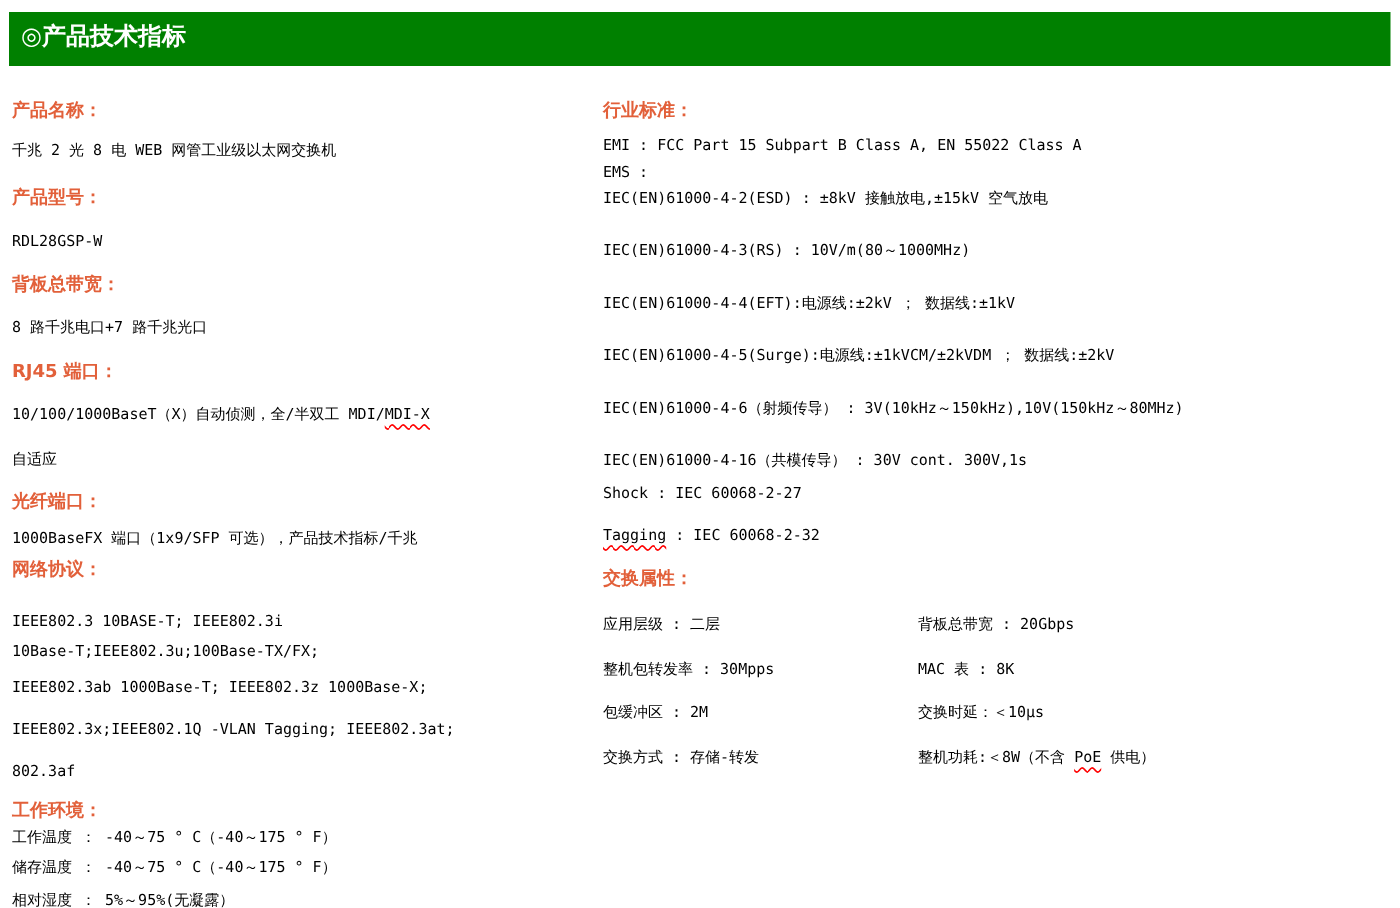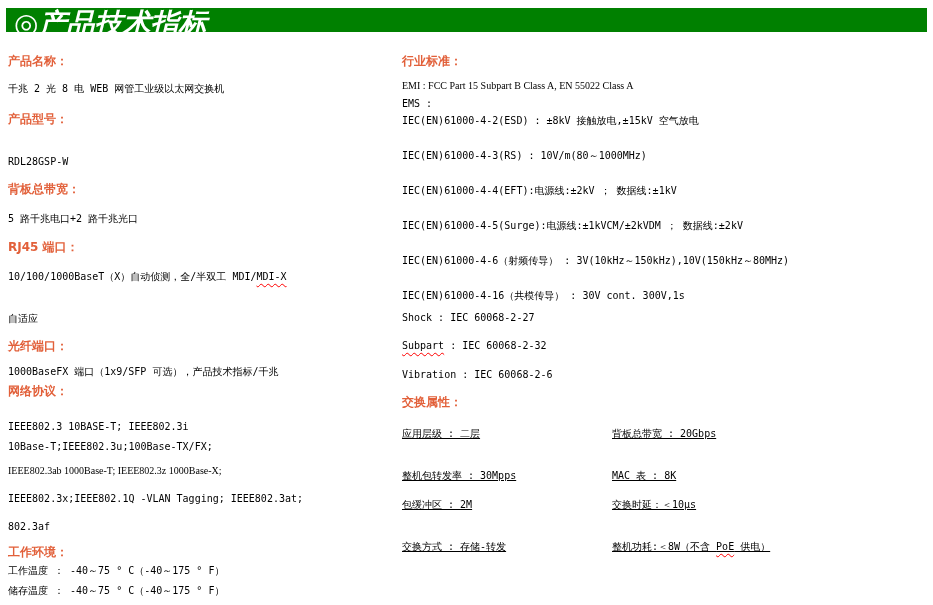--- a/index.html
+++ b/index.html
@@ -15,28 +15,27 @@
   body{
     width:933px;height:605px;overflow:hidden;
     background:var(--page-bg);
     color:var(--body-text);
     font-family:"DejaVu Sans Mono","Liberation Mono",monospace;
   }
   .title-bar{
     margin:8px 6px 0 6px;
     background:var(--header-bg);
     color:var(--header-text);
-    height:24px;
+    height:36px;
     padding:4px 8px;
-    font-size:28px;
+    font-size:16px;
     line-height:24px;
     font-weight:bold;
     font-family:"DejaVu Sans","Liberation Sans",sans-serif;
     white-space:nowrap;
-    font-style:italic;
   }
   .columns{
     display:flex;
     margin-top:21px;
     padding-left:8px;
     padding-right:4px;
   }
   .col-left{width:394px;flex:none;}
   .col-right{flex:1;min-width:0;}
   .h{
@@ -57,45 +56,44 @@
   .wavy{
     text-decoration-line:underline;
     text-decoration-style:wavy;
     text-decoration-color:var(--spellcheck-underline);
     text-decoration-thickness:1px;
     text-underline-offset:3px;
   }
   .srow{
     display:grid;
     grid-template-columns:210px 1fr;
-    text-decoration:underline;
   }
   .mt1{margin-top:1px;}  .mt2{margin-top:18px;}  .mt3{margin-top:3px;}
-  .mt5{margin-top:5px;}  .mt7{margin-top:7px;font-family:Liberation Serif, serif;}  .mt8{margin-top:8px;}
+  .mt5{margin-top:5px;}  .mt7{margin-top:7px;}  .mt8{margin-top:8px;}
   .mt9{margin-top:9px;}  .mt10{margin-top:10px;} .mt11{margin-top:11px;}
-  .mt12{margin-top:12px;} .mt13{margin-top:25px;} .mt14{margin-top:14px;}
+  .mt12{margin-top:12px;} .mt13{margin-top:13px;} .mt14{margin-top:14px;}
 </style>
 </head>
 <body>
 
 <div class="title-bar">
   <span>◎产品技术指标</span>
 </div>
 
 <div class="columns">
 
   <div class="col-left">
     <h3 class="h">产品名称：</h3>
     <p class="line mt10">千兆 2 光 8 电 WEB 网管工业级以太网交换机</p>
 
     <h3 class="h mt14">产品型号：</h3>
     <p class="line mt13">RDL28GSP-W</p>
 
     <h3 class="h mt11">背板总带宽：</h3>
-    <p class="line mt12">5 路千兆电口+2 路千兆光口</p>
+    <p class="line mt12">8 路千兆电口+7 路千兆光口</p>
 
     <h3 class="h mt12">RJ45 端口：</h3>
     <p class="line mt12"><span>10/100/1000BaseT（X）自动侦测，全/半双工 MDI/</span><span class="wavy">MDI-X</span></p>
     <p class="line mt13">自适应</p>
 
     <h3 class="h mt11">光纤端口：</h3>
     <p class="line mt8">1000BaseFX 端口（1x9/SFP 可选），产品技术指标/千兆</p>
 
     <h3 class="h mt3">网络协议：</h3>
     <p class="line mt2">IEEE802.3 10BASE-T; IEEE802.3i</p>
@@ -115,22 +113,21 @@
     <p class="line mt7">EMI : FCC Part 15 Subpart B Class A, EN 55022 Class A</p>
     <p class="line mt1">EMS :</p>
     <p class="line">IEC(EN)61000-4-2(ESD) : ±8kV 接触放电,±15kV 空气放电</p>
     <p class="line mt2">IEC(EN)61000-4-3(RS) : 10V/m(80～1000MHz)</p>
     <p class="line mt2">IEC(EN)61000-4-4(EFT):电源线:±2kV ； 数据线:±1kV</p>
     <p class="line mt2">IEC(EN)61000-4-5(Surge):电源线:±1kVCM/±2kVDM ； 数据线:±2kV</p>
     <p class="line mt2">IEC(EN)61000-4-6（射频传导） : 3V(10kHz～150kHz),10V(150kHz～80MHz)</p>
     <p class="line mt2">IEC(EN)61000-4-16（共模传导） : 30V cont. 300V,1s</p>
 
     <p class="line mt5">Shock : IEC 60068-2-27</p>
-    <p class="line mt11"><span class="wavy">Subpart</span><span> : IEC 60068-2-32</span></p>
-    <p class="line mt12">Vibration : IEC 60068-2-6</p>
+    <p class="line mt11"><span class="wavy">Tagging</span><span> : IEC 60068-2-32</span></p>
 
     <h3 class="h mt11">交换属性：</h3>
 
     <div class="srow mt14">
       <p class="line">应用层级 : 二层</p>
       <p class="line">背板总带宽 : 20Gbps</p>
     </div>
     <div class="srow mt13">
       <p class="line">整机包转发率 : 30Mpps</p>
       <p class="line">MAC 表 : 8K</p>

